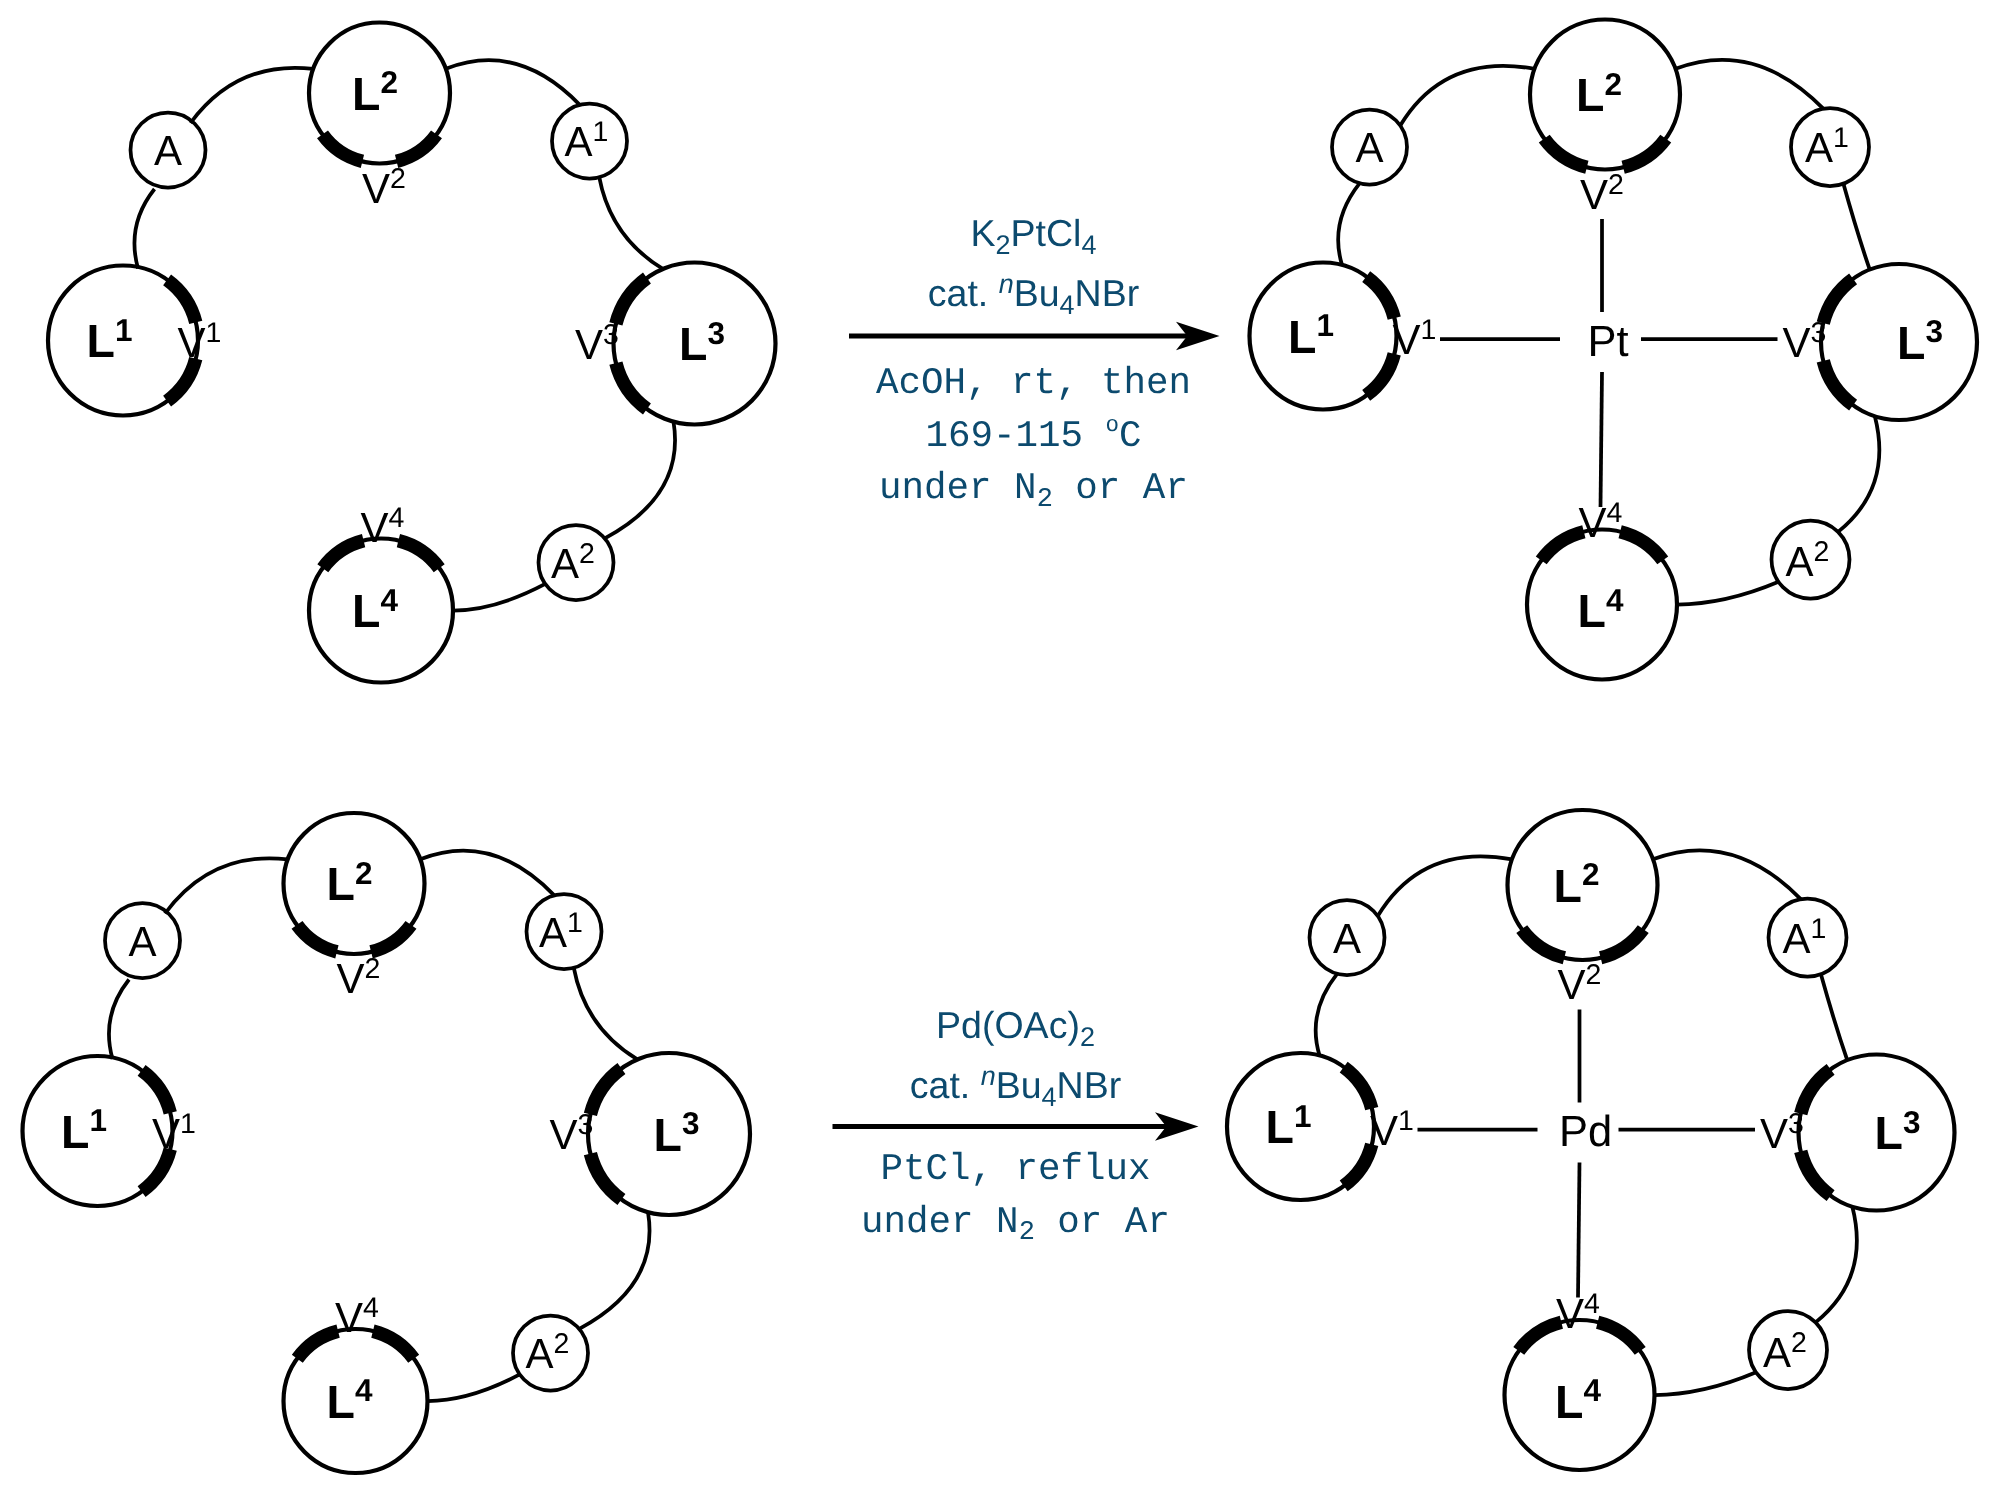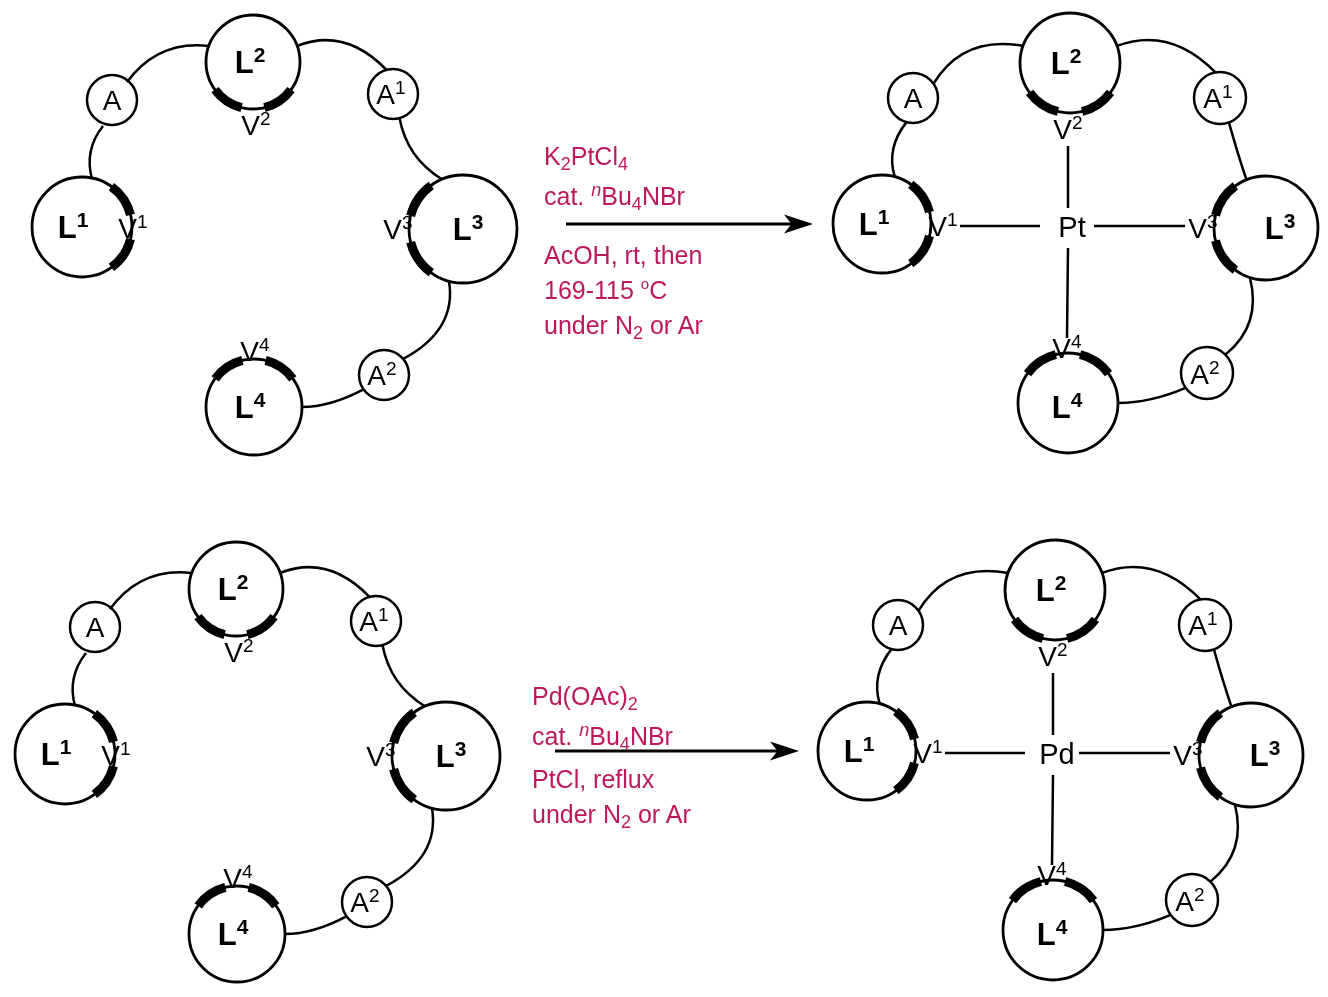--- a/index.html
+++ b/index.html
@@ -9,27 +9,27 @@
     background:#ffffff;
     font-family:"Liberation Sans", sans-serif;
     color:#000;
     overflow:hidden;
   }
   #scheme-svg { position:absolute; left:0; top:0; }
 
   .cond {
     position:absolute;
     width:290px;
-    text-align:left;
+    text-align:center;
     font-size:25px;
-    color:#be185d;
+    color:#0c4a6e;
     white-space:nowrap;
   }
   .cond.above { line-height:40px; }
-  .cond.below { line-height:35px; }
+  .cond.below { line-height:35px;font-family:Liberation Mono, monospace; }
   .cond sub, .cond sup { font-size:18px; line-height:0; }
   .cond sub { vertical-align:-5px; }
   .cond sup { vertical-align:9px; }
   .cond sup.it { font-style:italic; }
   .cond sup.deg { font-size:15px; vertical-align:10px; }
 
   
   .ring   { fill:none; stroke:#000; stroke-width:2.8; }
   .ring-s { fill:none; stroke:#000; stroke-width:2.5; }
   .wedge  { fill:none; stroke:#000; stroke-width:9; }
@@ -160,21 +160,21 @@
   <div class="cond above" style="left:544px; top:136px;">
     <div><span>K</span><sub>2</sub><span>PtCl</span><sub>4</sub></div>
     <div><span>cat. </span><sup class="it">n</sup><span>Bu</span><sub>4</sub><span>NBr</span></div>
   </div>
   <div class="cond below" style="left:544px; top:238px;">
     <div>AcOH, rt, then</div>
     <div><span>169-115 </span><sup class="deg">o</sup><span>C</span></div>
     <div><span>under N</span><sub>2</sub><span> or Ar</span></div>
   </div>
 
-  <div class="cond above" style="left:532px; top:664px;margin-top:12px;">
+  <div class="cond above" style="left:532px; top:664px;">
     <div><span>Pd(OAc)</span><sub>2</sub></div>
     <div><span>cat. </span><sup class="it">n</sup><span>Bu</span><sub>4</sub><span>NBr</span></div>
   </div>
   <div class="cond below" style="left:532px; top:762px;">
     <div>PtCl, reflux</div>
     <div><span>under N</span><sub>2</sub><span> or Ar</span></div>
   </div>
 
 </div>
 

